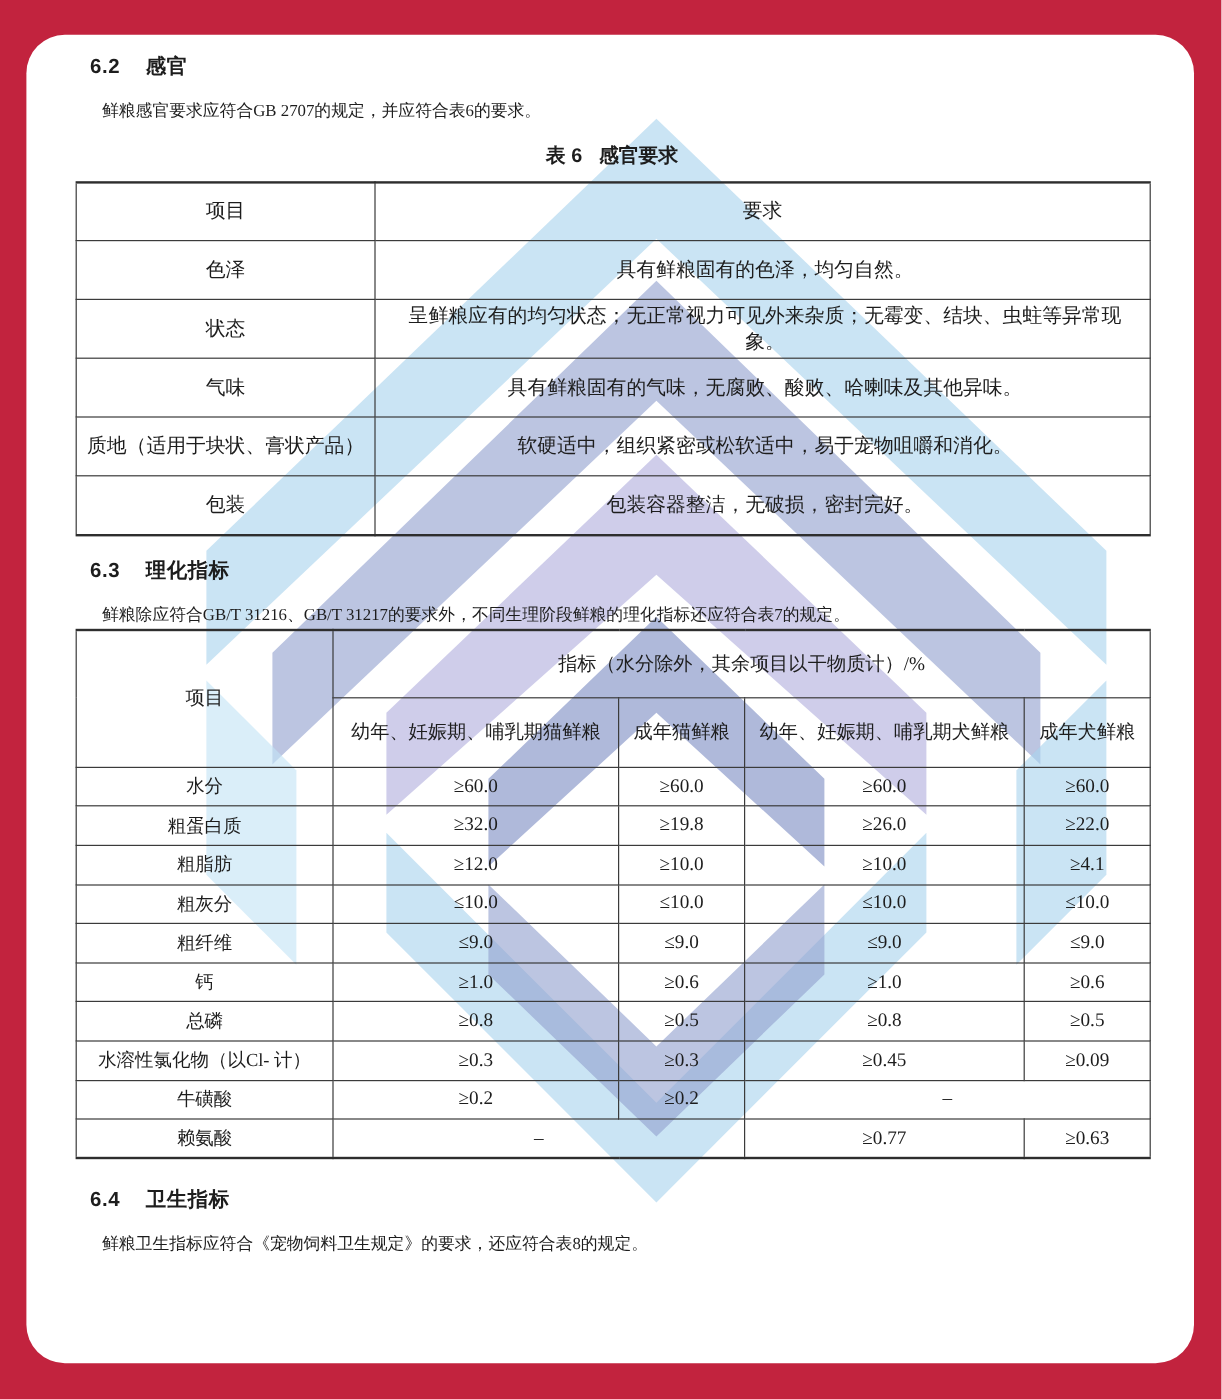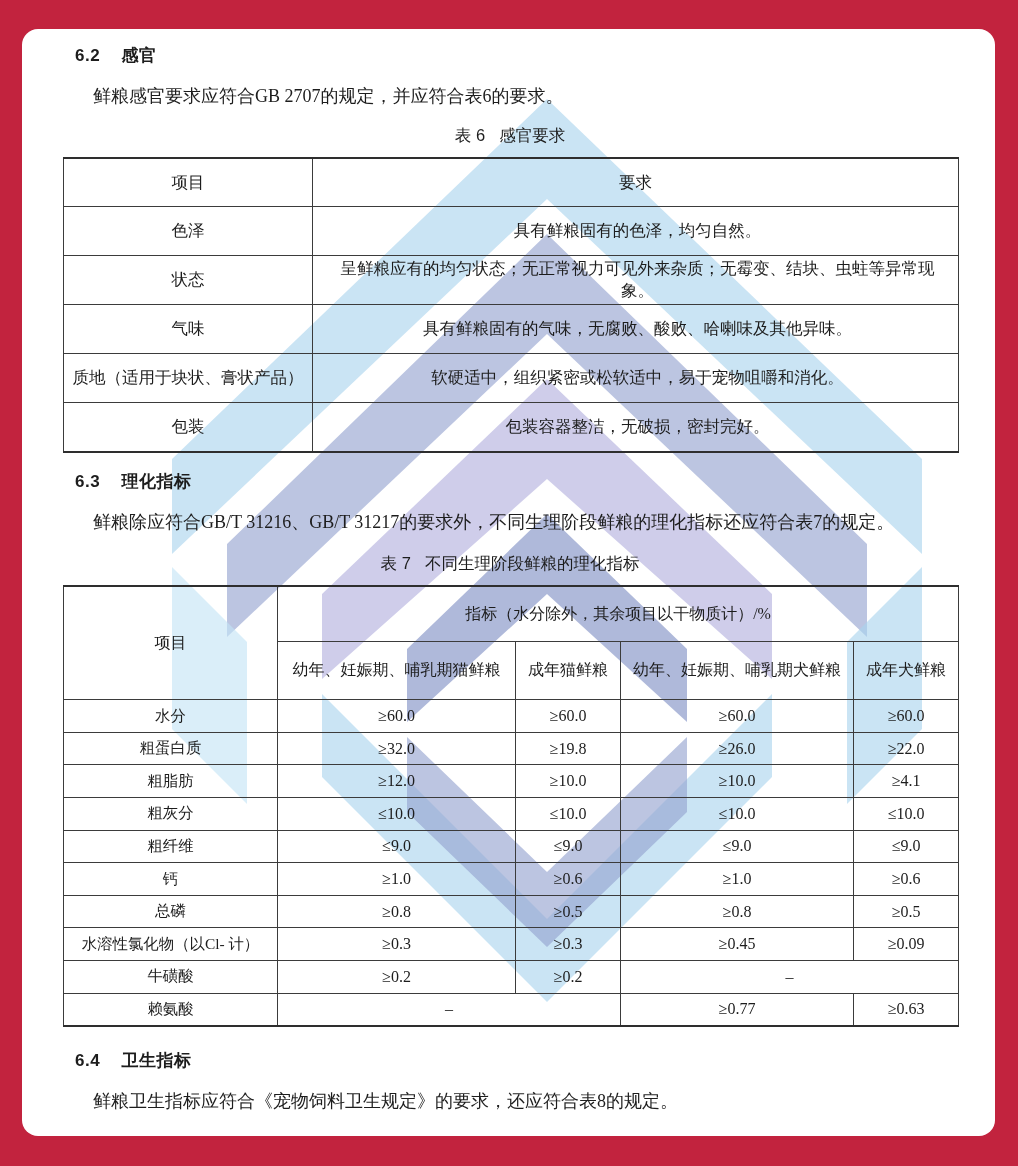--- a/index.html
+++ b/index.html
@@ -1,24 +1,24 @@
 <!DOCTYPE html>
 <html><head>
 <meta charset="utf-8">
 <style>
   html,body{margin:0;padding:0;}
   body{width:1018px;height:1166px;font-family:"Liberation Serif","DejaVu Serif",serif;color:#1d1d1d;}
   .page-frame{position:relative;width:1018px;height:1166px;background:#c2233e;overflow:hidden;}
-  .sheet{position:absolute;left:22px;top:29px;width:973px;height:1107px;background:#ffffff;border-radius:16px;overflow:hidden;}
+  .sheet{position:absolute;left:22px;top:29px;width:973px;height:1107px;background:#ffffff;border-radius:32px;overflow:hidden;}
   .watermark{position:absolute;left:130px;top:60px;width:790px;height:960px;z-index:0;pointer-events:none;}
   .content{position:relative;z-index:1;padding:15px 12px 0 15px;}
   .sec-head{margin:0 0 0 38px;font-family:"Liberation Sans","DejaVu Sans",sans-serif;font-weight:bold;font-size:17px;letter-spacing:.5px;}
   .sec-head .num{margin-right:16px;}
-  .para{margin:16px 6px 0 20px;font-size:18px;line-height:1.55;text-indent:2em;text-align:justify;}
-  .tbl-caption{margin:14px 0 10px 0;text-align:center;font-family:"Liberation Sans","DejaVu Sans",sans-serif;font-weight:normal;font-size:16.5px;}
+  .para{margin:16px 6px 0 20px;font-size:14px;line-height:1.55;text-indent:2em;text-align:justify;}
+  .tbl-caption{margin:14px 0 10px 0;text-align:center;font-family:"Liberation Sans","DejaVu Sans",sans-serif;font-weight:bold;font-size:16.5px;}
   .cap-gap{display:inline-block;width:14px;}
   table{border-collapse:collapse;table-layout:fixed;margin-left:26px;width:895px;background:transparent;}
   table{border:1px solid #2e2e2e;border-top-width:2px;border-bottom-width:2px;}
   td{border:1px solid #3b3b3b;text-align:center;vertical-align:middle;padding:0;font-size:16.5px;background:transparent;}
   
   .t6 tr{height:49px;}
   .t6 .c2{text-align:center;padding:0 8px 0 12px;}
   .t6 .hdr{text-align:center;}
   
   .t7 .hrow1{height:56px;}
@@ -90,23 +90,20 @@
             </tr>
           </tbody>
       </table>
 
       <h3 class="sec-head" style="margin-top:17px;">
         <span class="num">6.3</span>
         <span>理化指标</span>
       </h3>
       <p class="para">鲜粮除应符合GB/T 31216、GB/T 31217的要求外，不同生理阶段鲜粮的理化指标还应符合表7的规定。</p>
 
-      <div class="tbl-caption" style="margin-top:16px;">
-        <span>表 7</span><span class="cap-gap"></span><span>不同生理阶段鲜粮的理化指标</span>
-      </div>
 
       <table class="t7">
         <colgroup>
           <col style="width:214px">
             <col style="width:238px">
             <col style="width:105px">
             <col style="width:233px">
             <col style="width:105px">
         </colgroup>
         <tbody>

